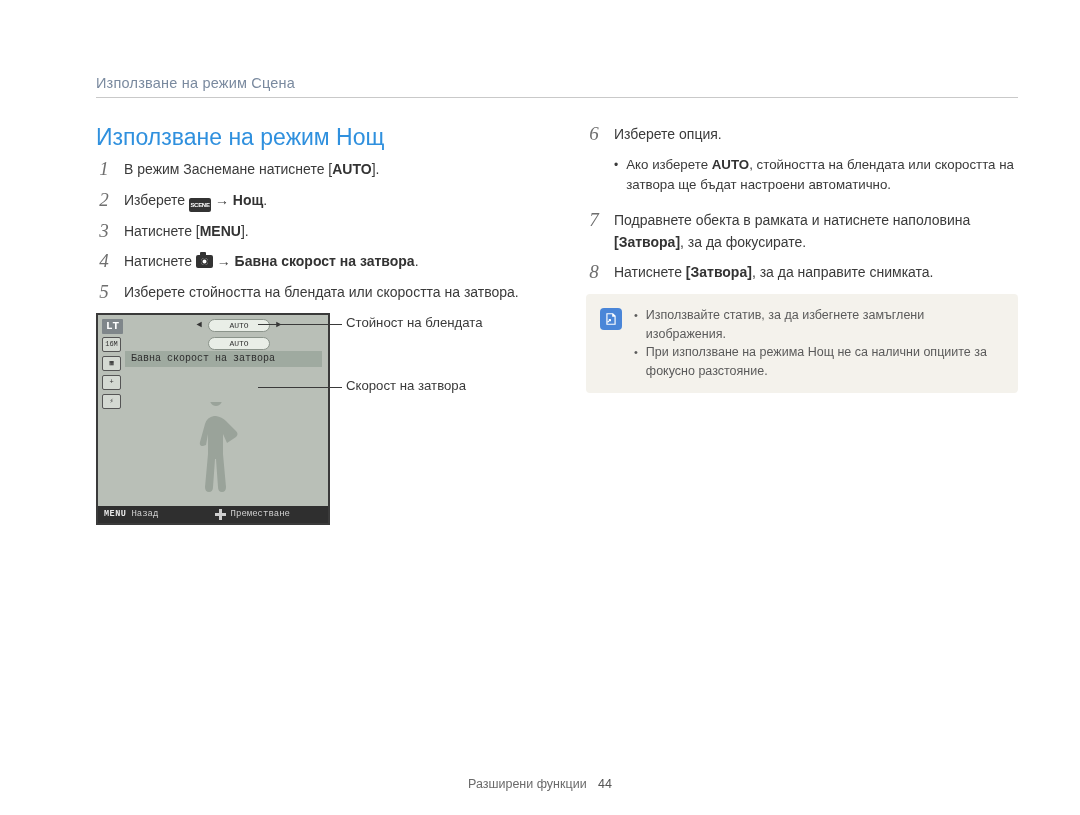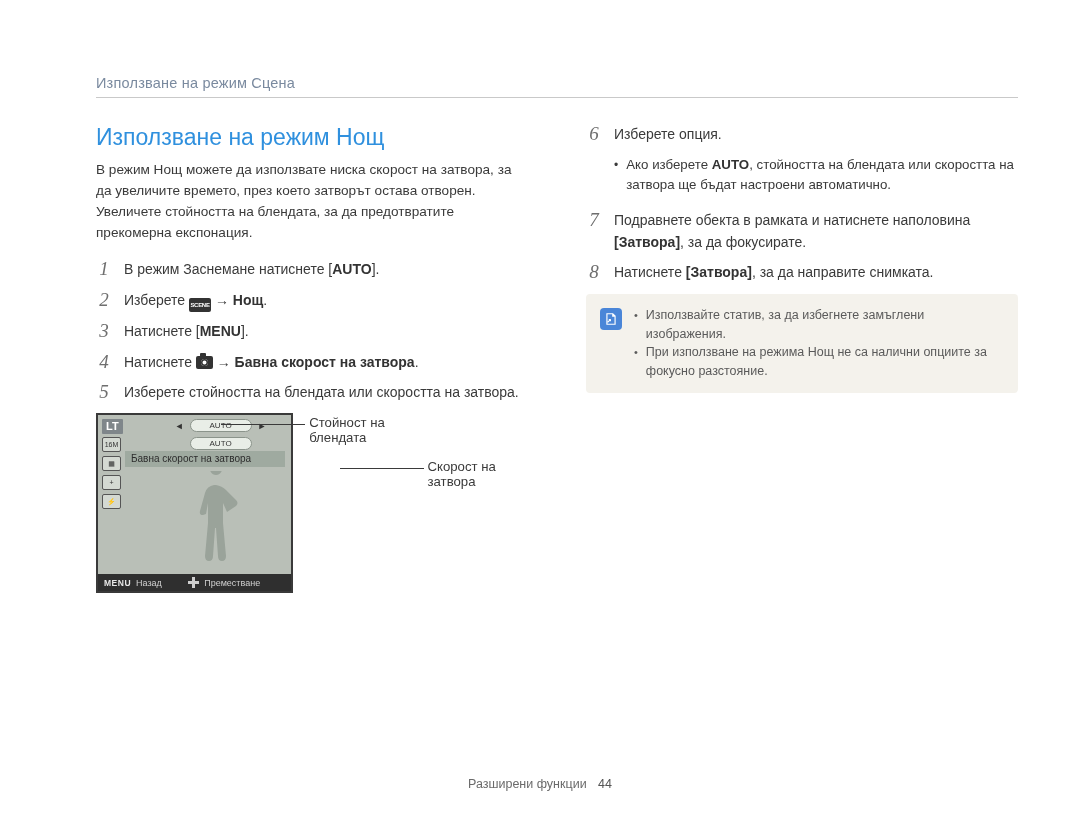--- a/index.html
+++ b/index.html
@@ -39,22 +39,23 @@
     display: flex; align-items: center; justify-content: center; margin-top: 2px;
   }
   .tip-icon svg { width: 14px; height: 14px; stroke: #fff; stroke-width: 2; fill: none; stroke-linecap: round; }
   .tip-list { list-style: none; }
   .tip-list li { display: flex; gap: 8px; font-size: 12.5px; line-height: 1.5; color: #5a5a5a; }
   .tip-list .dot { font-size: 11px; margin-top: 1px; }
 
   
   .preview-row { display: flex; gap: 16px; margin-top: 6px; }
   .camera-frame {
-    width: 234px; height: 180px; border: 2px solid #3a3a3a; position: relative; overflow: hidden;
+    width: 234px; height: 212px; border: 2px solid #3a3a3a; position: relative; overflow: hidden;
     background: #b9bfb7;
+    font-family: Liberation Mono, monospace;
   }
   .side-col { position: absolute; left: 4px; top: 22px; display: flex; flex-direction: column; gap: 4px; }
   .side-ic {
     width: 19px; height: 15px; border: 1px solid #555; border-radius: 2px; background: #d4d9d2;
     font-size: 7px; display: flex; align-items: center; justify-content: center; color: #333;
   }
   .lt-badge {
     position: absolute; left: 4px; top: 4px; background: #7f868a; color: #fff; font-weight: 700;
     font-size: 11px; padding: 0 4px; height: 15px; line-height: 15px; border-radius: 1px;
   }
@@ -81,40 +82,39 @@
   .menu-label { font-weight: 700; font-size: 8.5px; letter-spacing: 0.5px; color: #e8e8e8; }
   .nav-cross {
     width: 11px; height: 11px; position: relative;
   }
   .nav-cross::before, .nav-cross::after {
     content: ""; position: absolute; background: #cfcfcf;
   }
   .nav-cross::before { left: 4px; top: 0; width: 3px; height: 11px; }
   .nav-cross::after { left: 0; top: 4px; width: 11px; height: 3px; }
 
-  .callouts { display: flex; flex-direction: row; gap: 4px; font-size: 13.2px; color: #3a3a3a; padding-top: 2px; }
+  .callouts { display: flex; flex-direction: column; gap: 4px; font-size: 13.2px; color: #3a3a3a; padding-top: 2px; }
   .callout-line { position: relative; }
 
   .footer {
     position: absolute; bottom: 24px; left: 0; right: 0; text-align: center;
     font-size: 12.5px; color: #6a6a6a;
   }
   .footer .pg { margin-left: 8px; color: #555; }
 </style>
 </head>
 <body>
 
 <div class="page">
   <div class="header-line">Използване на режим Сцена</div>
 
   <div class="columns">
 
     <div class="col">
       <div class="title">Използване на режим Нощ</div>
-      <div class="intro">В режим Нощ можете да използвате ниска скорост на затвора, за да увеличите времето, през което затворът остава отворен. Увеличете стойността на блендата, за да предотвратите прекомерна експонация.</div>
 
       <ol class="steps">
         <li class="step">
           <span class="step-num">1</span>
           <span class="step-body">
             <span>В режим Заснемане натиснете </span>[<span class="bold">AUTO</span>]<span>.</span>
           </span>
         </li>
         <li class="step">
           <span class="step-num">2</span>
@@ -169,21 +169,21 @@
           <div class="silhouette">
             <svg viewBox="0 0 44 98">
               <path fill="#9aa39a" stroke="none" d="M22 4 a6 6 0 1 1 0.01 0 M20 14 q-7 1 -9 8 l-5 18 q-1 4 3 4 l3 -1 l2 -11 l0 20 l-3 33 q0 5 4 5 q4 0 4 -5 l2 -28 l1 0 l2 28 q0 5 4 5 q4 0 4 -5 l-3 -33 l0 -20 l4 9 l9 -6 q3 -3 0 -6 l-10 -10 q-4 -4 -10 -5 z"></path>
             </svg>
           </div>
           <div class="bottom-bar">
             <div class="seg">
               <span class="menu-label">MENU</span>
               <span>Назад</span>
             </div>
-            <div class="seg" style="margin-left:auto; margin-right:25px;">
+            <div class="seg" style="margin-left:auto; margin-right:32px;">
               <span class="nav-cross"></span>
               <span>Преместване</span>
             </div>
           </div>
         </div>
         <div class="callouts">
           <div class="callout-line" style="position:relative;">
             <span style="position:absolute; left:-88px; top:9px; width:84px; height:1px; background:#3a3a3a;"></span>
             <span>Стойност на блендата</span>
           </div>

